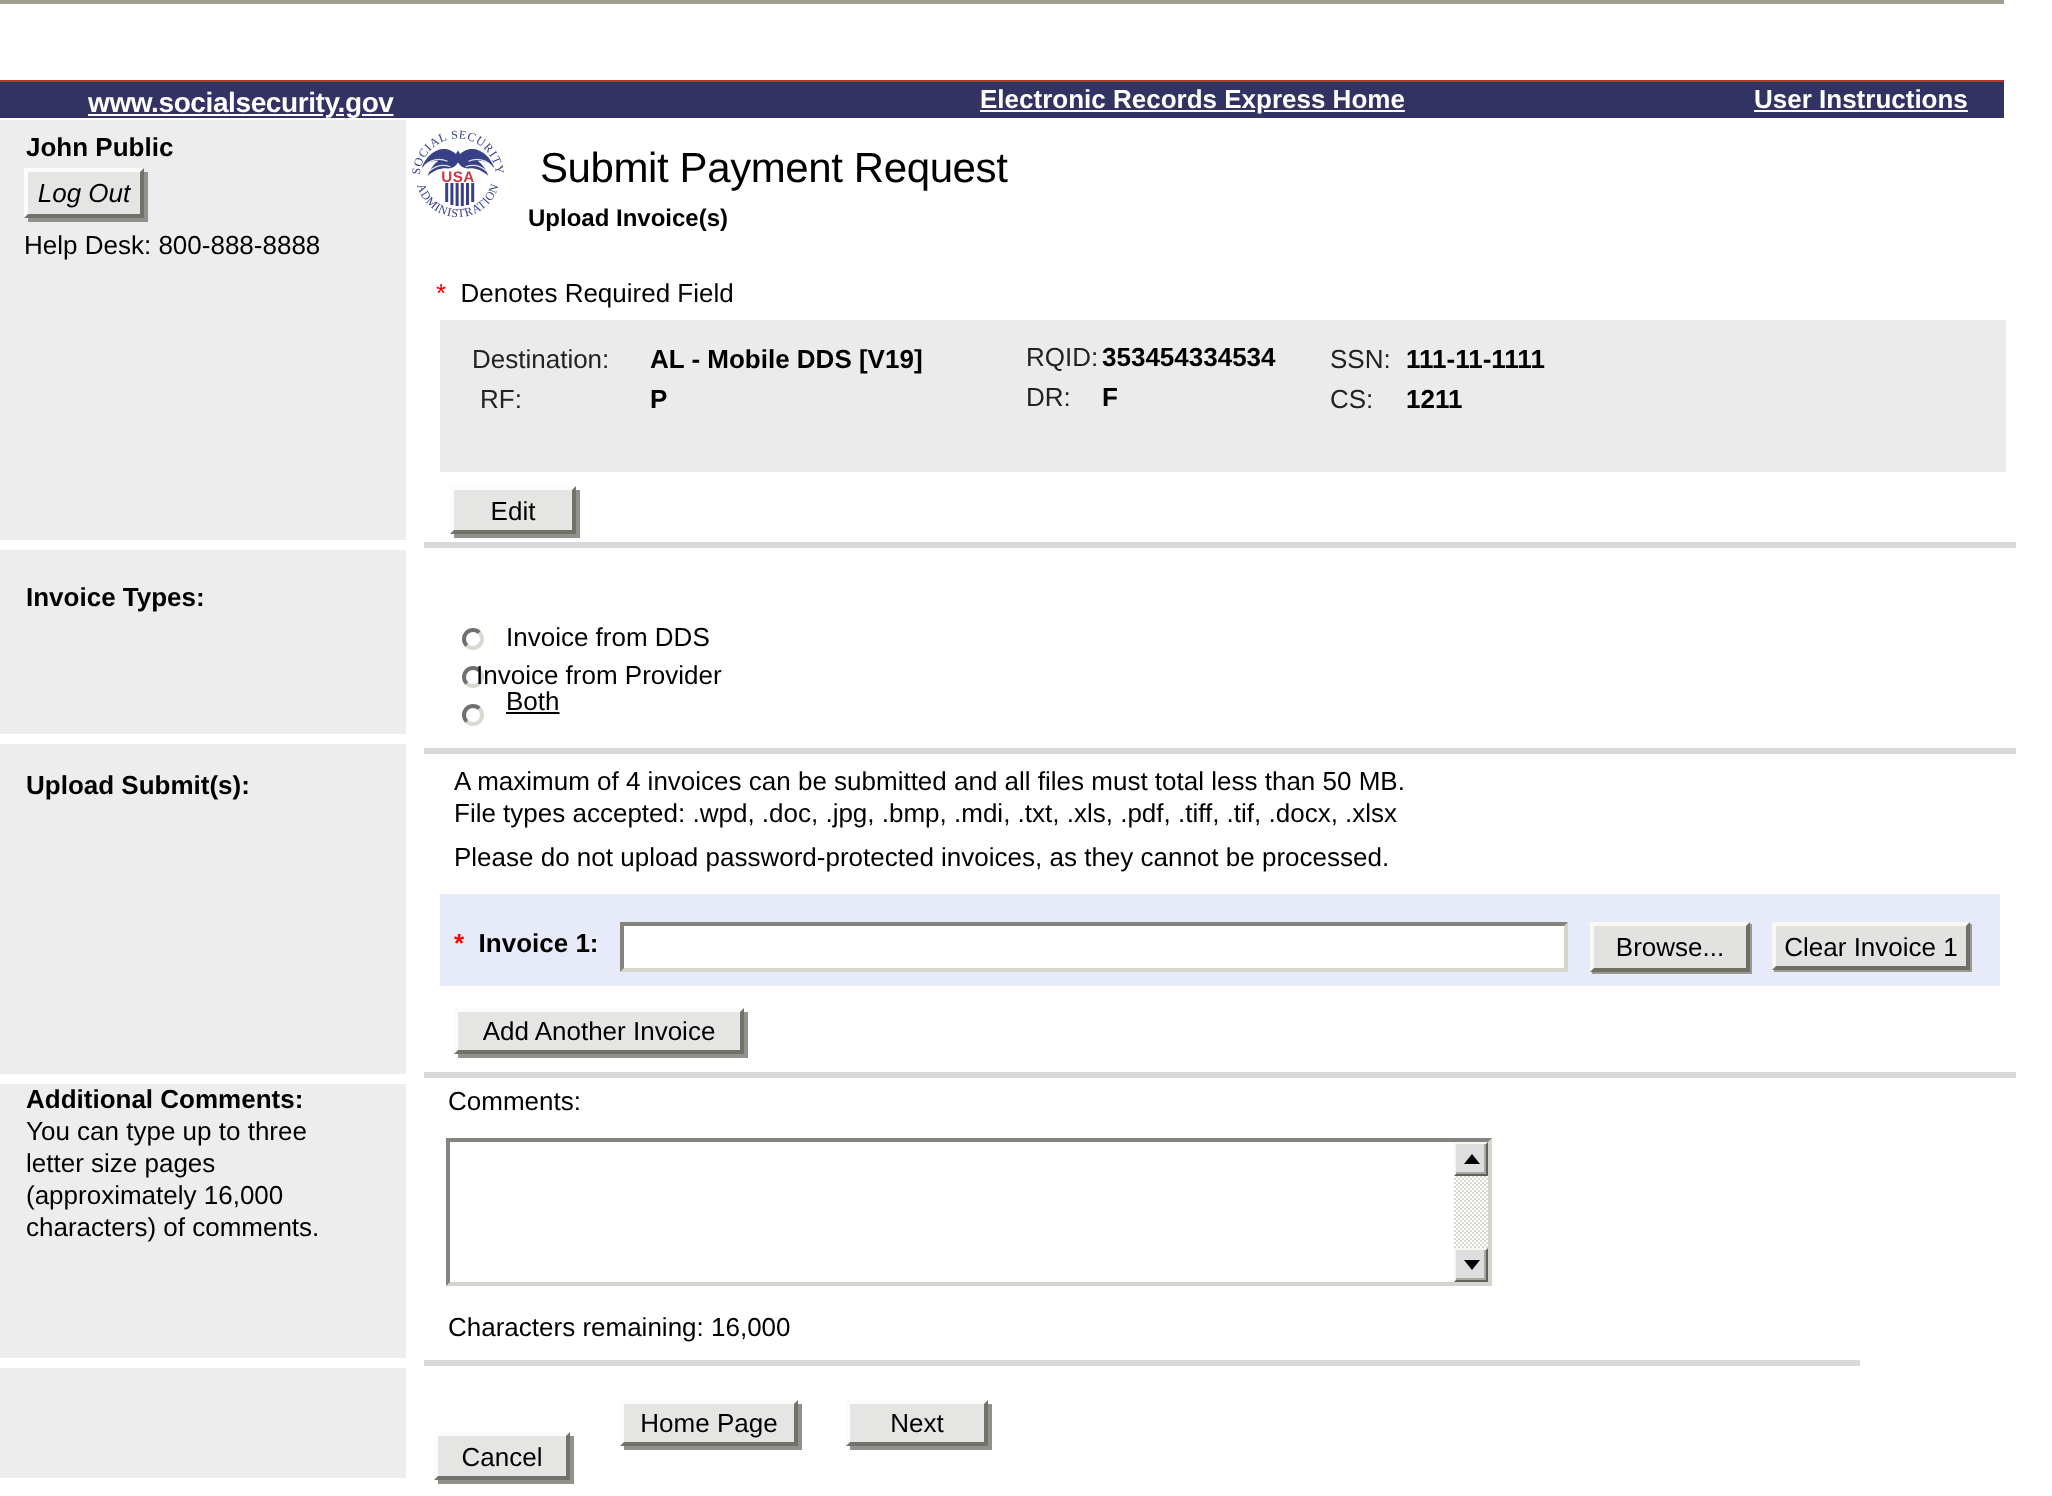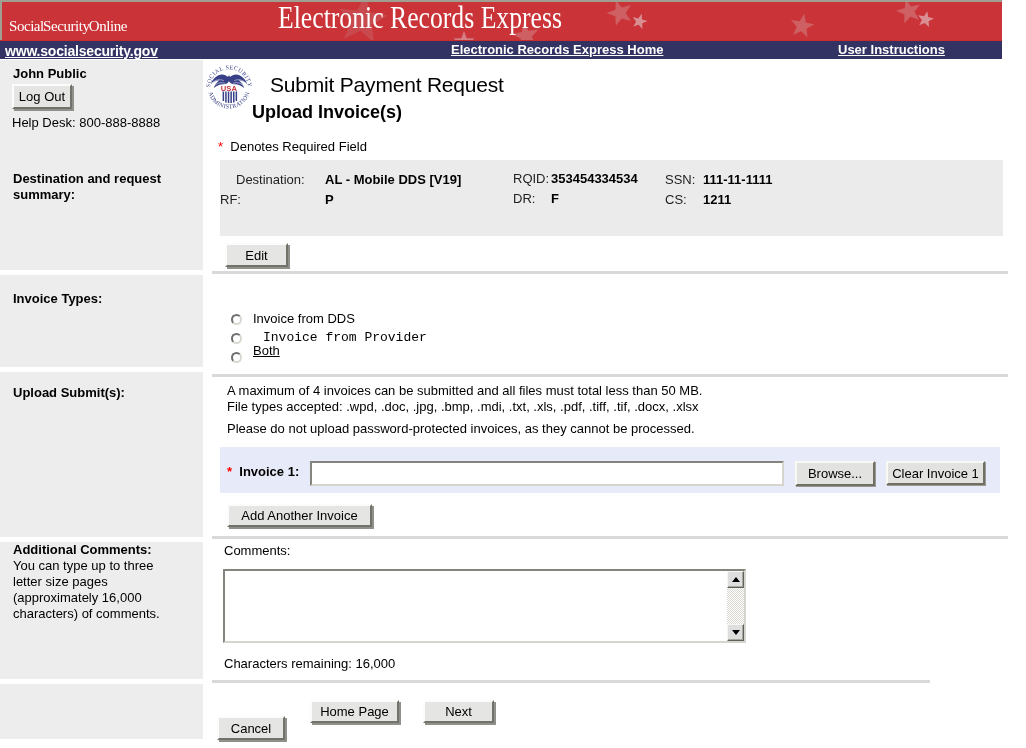--- a/index.html
+++ b/index.html
@@ -7,21 +7,21 @@
 #page { position:relative; width:1026px; height:748px; overflow:hidden; }
 .abs { position:absolute; }
 
 
 #topline { left:0; top:0; width:1002px; height:2px; background:#a09e90; }
 #redband { left:0; top:2px; width:1002px; height:38px; background:#ca3338; overflow:hidden; border-left:2px solid #a09e90; }
 #redline { left:0; top:40px; width:1002px; height:1px; background:#cc2b2b; }
 #navband { left:0; top:41px; width:1002px; height:18px; background:#323363; }
 #ssol { position:absolute; left:7px; top:16px; color:#fff; font-family:"Liberation Serif", serif; font-size:15px; word-spacing:-4px; letter-spacing:-0.45px; }
 #eretitle { position:absolute; left:276px; top:-3px; color:#fff; font-family:"Liberation Serif", serif; font-size:32px; transform:scaleX(0.803); transform-origin:0 0; white-space:nowrap; }
-.navlink { position:absolute; color:#fff; font-weight:bold; text-decoration:underline; white-space:nowrap; }
+.navlink { position:absolute; color:#fff; font-weight:bold; text-decoration:underline; white-space:nowrap;margin-left:39px; }
 #nl1 { left:5px; font-size:14px; letter-spacing:-0.2px; top:43px; }
 #nl2 { left:451px; font-size:13px; top:42px; }
 #nl3 { left:838px; font-size:13px; top:42px; }
 
 
 #sidebar { left:0; top:60px; width:203px; height:679px; background:#ededed; }
 .sdiv { position:absolute; left:0; width:203px; height:5px; background:#fff; }
 .sb { position:absolute; left:13px; color:#000; }
 
 
@@ -37,51 +37,34 @@
 .b { font-weight:bold; }
 #graybox { left:220px; top:160px; width:783px; height:76px; background:#ebebeb; }
 #blueband { left:220px; top:447px; width:780px; height:46px; background:#e7ebf9; }
 .radio { position:absolute; width:11px; height:11px; border:2px solid; border-color:#6f6f6f #d9d9d1 #d9d9d1 #6f6f6f; border-radius:50%; background:#fff; }
 </style>
 </head>
 <body>
 <div id="page">
 
   <div class="abs" id="topline"></div>
-  <div class="abs" id="redband">
-    <svg width="1000" height="38" style="position:absolute;left:0;top:0">
-      <g fill="#ce5f63">
-        <path d="M 363.6 -7.7 L 367.6 10.1 L 385.6 13.5 L 369.8 22.8 L 372.2 41.0 L 358.5 28.8 L 341.9 36.7 L 349.2 19.9 L 336.6 6.6 L 354.9 8.4 Z" fill="#c94a4e"></path>
-        <path d="M 462.0 29.0 L 464.7 36.3 L 472.5 36.6 L 466.4 41.4 L 468.5 48.9 L 462.0 44.6 L 455.5 48.9 L 457.6 41.4 L 451.5 36.6 L 459.3 36.3 Z" fill="#d57f82"></path>
-        <path d="M 521.6 20.2 L 526.6 28.7 L 536.4 27.4 L 529.8 34.8 L 534.1 43.7 L 525.0 39.8 L 517.9 46.6 L 518.8 36.8 L 510.1 32.1 L 519.8 29.9 Z" fill="#ce5f63"></path>
-        <path d="M 613.8 -1.8 L 619.8 5.6 L 628.9 3.1 L 623.7 11.0 L 628.9 18.9 L 619.8 16.4 L 613.8 23.8 L 613.4 14.3 L 604.5 11.0 L 613.4 7.7 Z"></path>
-        <path d="M 639.6 11.8 L 640.1 17.4 L 645.5 19.1 L 640.3 21.3 L 640.4 27.0 L 636.6 22.7 L 631.3 24.5 L 634.1 19.7 L 630.8 15.1 L 636.3 16.4 Z" fill="#d98f92"></path>
-        <path d="M 802.2 11.7 L 803.8 20.4 L 812.4 22.3 L 804.6 26.5 L 805.5 35.2 L 799.1 29.2 L 791.0 32.7 L 794.8 24.7 L 789.0 18.1 L 797.7 19.3 Z"></path>
-        <path d="M 903.6 -3.1 L 909.0 4.4 L 917.9 2.4 L 912.5 9.8 L 917.1 17.7 L 908.4 14.8 L 902.3 21.6 L 902.4 12.5 L 894.0 8.8 L 902.8 6.1 Z"></path>
-        <path d="M 925.3 9.2 L 926.2 15.1 L 932.0 16.6 L 926.6 19.3 L 927.0 25.3 L 922.8 21.0 L 917.2 23.2 L 919.9 17.9 L 916.1 13.2 L 922.0 14.2 Z" fill="#d98f92"></path>
-      </g>
-    </svg>
-    <div id="ssol">Social Security Online</div>
-    <div id="eretitle">Electronic Records Express</div>
-  </div>
   <div class="abs" id="redline"></div>
   <div class="abs" id="navband"></div>
   <div class="navlink" id="nl1">www.socialsecurity.gov</div>
   <div class="navlink" id="nl2">Electronic Records Express Home</div>
   <div class="navlink" id="nl3">User Instructions</div>
 
   <div class="abs" id="sidebar"></div>
   <div class="sdiv" style="top:270px"></div>
   <div class="sdiv" style="top:367px"></div>
   <div class="sdiv" style="top:537px"></div>
   <div class="sdiv" style="top:679px"></div>
   <div class="sb b" style="top:66px">John Public</div>
-  <div class="btn" style="left:12px; top:84px; width:60px; height:25px;">Log Out</div>
+  <div class="btn" style="left:12px; top:84px; width:60px; height:25px;font-style:italic;">Log Out</div>
   <div class="sb" style="top:115px; left:12px;">Help Desk: 800-888-8888</div>
-  <div class="sb b" style="top:171px; line-height:16px;">Destination and request<br>summary:</div>
   <div class="sb b" style="top:291px;">Invoice Types:</div>
   <div class="sb b" style="top:385px;">Upload Submit(s):</div>
   <div class="sb" style="top:542px; line-height:16px;"><span class="b">Additional Comments:</span><br>You can type up to three<br>letter size pages<br>(approximately 16,000<br>characters) of comments.</div>
 
   <svg class="abs" style="left:206px; top:63px;" width="46" height="46" viewBox="0 0 46 46">
     <defs>
       <path id="arcT" d="M 4.2 28 A 19 19 0 1 1 41.8 28"></path>
       <path id="arcB" d="M 2.5 20 A 21 21 0 1 0 43.5 20"></path>
     </defs>
     <text font-family="Liberation Serif, serif" font-size="6" fill="#384088" letter-spacing="0.35">
@@ -106,44 +89,44 @@
       <rect x="19.2" y="28.5" width="1.5" height="11"></rect>
       <rect x="21.8" y="28.5" width="1.5" height="11.5"></rect>
       <rect x="24.4" y="28.5" width="1.5" height="11.5"></rect>
       <rect x="27.0" y="28.5" width="1.5" height="11"></rect>
       <rect x="29.6" y="28.5" width="1.5" height="9.5"></rect>
     </g>
     <text x="23" y="28.2" font-family="Liberation Sans, sans-serif" font-size="7.6" font-weight="bold" fill="#c93840" text-anchor="middle" letter-spacing="0.2">USA</text>
   </svg>
 
   <div class="abs" style="left:270px; top:73px; font-size:21px; letter-spacing:-0.2px;">Submit Payment Request</div>
-  <div class="abs b" style="left:252px; top:102px; font-size:18px;">Upload Invoice(s)</div>
+  <div class="abs b" style="left:264px; top:102px; font-size:12px;">Upload Invoice(s)</div>
   <div class="abs" style="left:218px; top:139px;"><span class="red">*</span>&nbsp; Denotes Required Field</div>
 
   <div class="abs" id="graybox"></div>
   <div class="abs" style="left:236px; top:172px; color:#222;">Destination:</div>
   <div class="abs b" style="left:325px; top:172px;">AL - Mobile DDS [V19]</div>
   <div class="abs" style="left:513px; top:171px; color:#222;">RQID:</div>
   <div class="abs b" style="left:551px; top:171px;">353454334534</div>
   <div class="abs" style="left:665px; top:172px; color:#222;">SSN:</div>
   <div class="abs b" style="left:703px; top:172px;">111-11-1111</div>
-  <div class="abs" style="left:220px; top:192px; color:#222;">RF:</div>
+  <div class="abs" style="left:240px; top:192px; color:#222;">RF:</div>
   <div class="abs b" style="left:325px; top:192px;">P</div>
   <div class="abs" style="left:513px; top:191px; color:#222;text-align:center;">DR:</div>
   <div class="abs b" style="left:551px; top:191px;">F</div>
   <div class="abs" style="left:665px; top:192px; color:#222;">CS:</div>
   <div class="abs b" style="left:703px; top:192px;">1211</div>
   <div class="btn" style="left:225px; top:243px; width:63px; height:24px;">Edit</div>
 
   <div class="hr" style="left:212px; top:271px; width:796px;"></div>
 
   <div class="radio" style="left:231px; top:314px;"></div>
   <div class="abs" style="left:253px; top:311px;">Invoice from DDS</div>
   <div class="radio" style="left:231px; top:333px;"></div>
-  <div class="abs" style="left:263px; top:330px;font-family:Liberation Mono, monospace;">Invoice from Provider</div>
+  <div class="abs" style="left:238px; top:330px;">Invoice from Provider</div>
   <div class="radio" style="left:231px; top:352px;"></div>
   <div class="abs" style="left:253px; top:343px;text-decoration:underline;">Both</div>
 
   <div class="hr" style="left:212px; top:374px; width:796px;"></div>
 
   <div class="abs" style="left:227px; top:383px; line-height:16px;">A maximum of 4 invoices can be submitted and all files must total less than 50 MB.<br>File types accepted: .wpd, .doc, .jpg, .bmp, .mdi, .txt, .xls, .pdf, .tiff, .tif, .docx, .xlsx</div>
   <div class="abs" style="left:227px; top:421px;text-align:right;">Please do not upload password-protected invoices, as they cannot be processed.</div>
   <div class="abs" id="blueband"></div>
   <div class="abs b" style="left:227px; top:464px;"><span class="red">*</span>&nbsp; Invoice 1:</div>
   <div class="tb" style="left:310px; top:461px; width:474px; height:25px;"></div>

